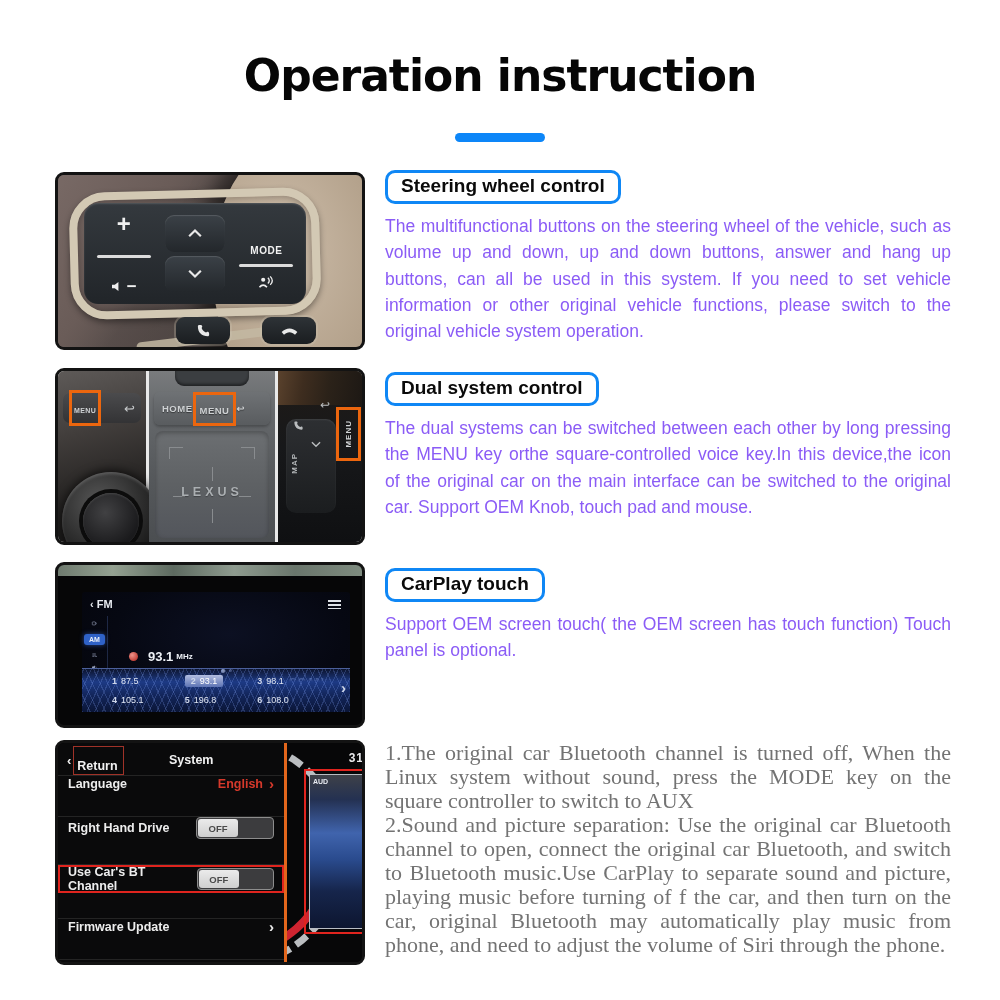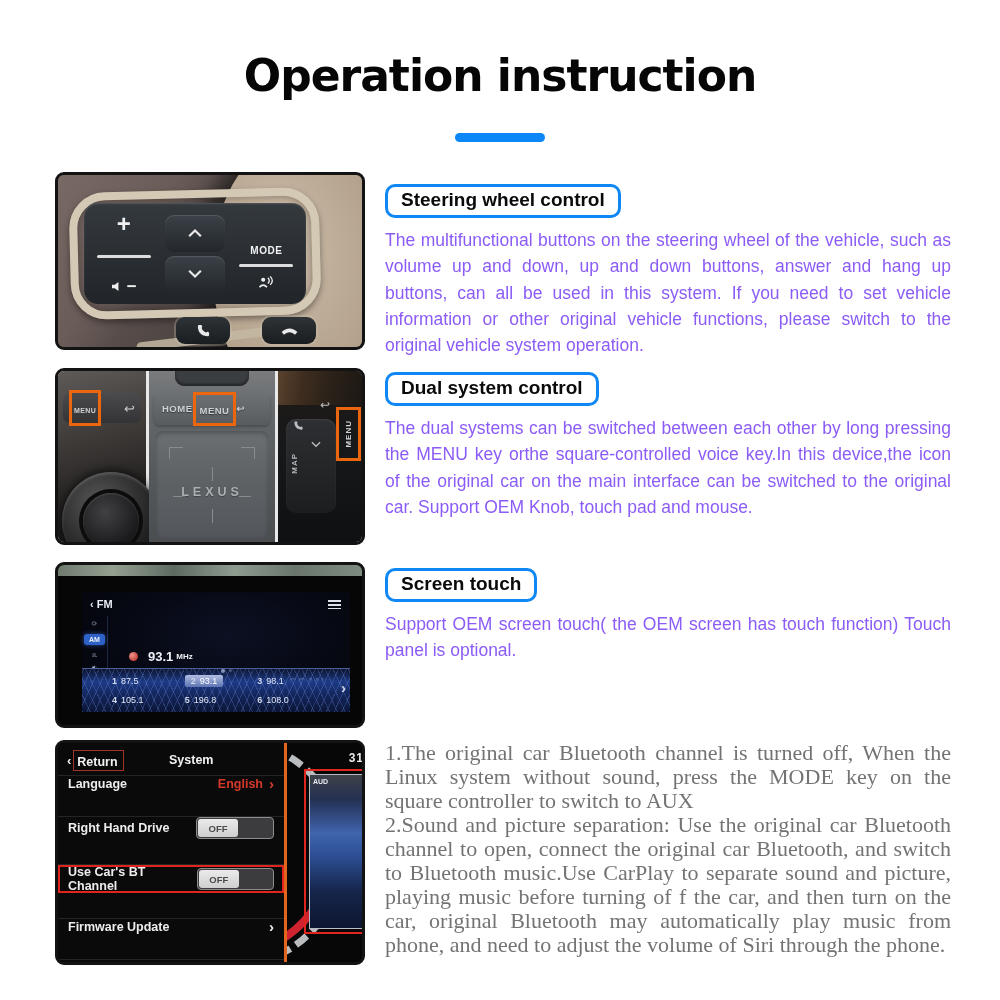--- a/index.html
+++ b/index.html
@@ -154,21 +154,21 @@
   .p3-preset b { margin-right:4px; font-weight:bold; color:#cfd7ea; }
   .p3-preset.hl { background:linear-gradient(180deg,#b2bde0,#5d74b4); color:#ffffff;
       border-radius:2px; padding:1px 6px; width:max-content; }
   .p3-next { position:absolute; right:4px; bottom:16px; color:#cfd7e9; font-size:15px; font-weight:bold; }
 
   
   .p4-settings { position:absolute; left:0; top:0; width:226px; bottom:0; background:#0a0a0b; }
   .p4-header { position:absolute; top:5px; left:9px; right:6px; height:24px;
       display:flex; align-items:center; color:#f2f2f2; font-size:12.5px; font-weight:bold; }
   .p4-backchev { margin-right:2px; font-size:13px; }
-  .p4-return { border:1px solid #a03228; padding:4px 5px 1px 3px; }
+  .p4-return { border:1px solid #a03228; padding:12px 5px 1px 3px; }
   .p4-systitle { position:absolute; left:102px; font-weight:bold; }
   .p4-rows { position:absolute; top:32px; left:0; right:0; bottom:2px; display:flex; flex-direction:column;gap:25px; }
   .p4-row { flex:1; display:flex; align-items:center; justify-content:space-between;
       padding:0 10px; border-top:1px solid #242424; color:#ededed;
       font-size:12.5px; font-weight:bold; }
   .p4-row.alert { box-shadow:inset 0 0 0 2px #e0241e;justify-content:flex-end; }
   .p4-val { color:#d6392b; display:flex; align-items:center; gap:6px; }
   .p4-chev { font-size:15px; font-weight:bold; color:#ececec; line-height:1; }
   .p4-chev.red { color:#d6392b; }
   .p4-toggle { width:78px; height:22px; background:#3c3c3e; border:1px solid #8d8d8d;
@@ -401,37 +401,37 @@
       <div class="p4-six">6</div>
       <div class="p4-toptext">31t</div>
       <div class="p4-redbox">
         <div class="p4-minidisp">
           <span class="p4-minidisp-text">AUD</span>
         </div>
       </div>
     </div>
   </div>
 
-  <div class="txt" style="top:184px">
+  <div class="txt" style="top:170px">
     <span class="badge">
       <span>Steering wheel control</span>
     </span>
     <p class="body">The multifunctional buttons on the steering wheel of the vehicle, such as volume up and down, up and down buttons, answer and hang up buttons, can all be used in this system. If you need to set vehicle information or other original vehicle functions, please switch to the original vehicle system operation.</p>
   </div>
 
   <div class="txt" style="top:372px">
     <span class="badge">
       <span>Dual system control</span>
     </span>
     <p class="body">The dual systems can be switched between each other by long pressing the MENU key orthe square-controlled voice key.In this device,the icon of the original car on the main interface can be switched to the original car. Support OEM Knob, touch pad and mouse.</p>
   </div>
 
   <div class="txt" style="top:568px">
     <span class="badge">
-      <span>Screen touch</span>
+      <span>CarPlay touch</span>
     </span>
     <p class="body">Support OEM screen touch( the OEM screen has touch function) Touch panel is optional.</p>
   </div>
 
   <div class="txt notes" style="top:741px">
     <p>1.The original car Bluetooth channel is turned off, When the Linux system without sound, press the MODE key on the square controller to switch to AUX</p>
     <p>2.Sound and picture separation: Use the original car Bluetooth channel to open, connect the original car Bluetooth, and switch to Bluetooth music.Use CarPlay to separate sound and picture, playing music before turning of f the car, and then turn on the car, original Bluetooth may automatically play music from phone, and need to adjust the volume of Siri through the phone.</p>
   </div>
 
 </div>

